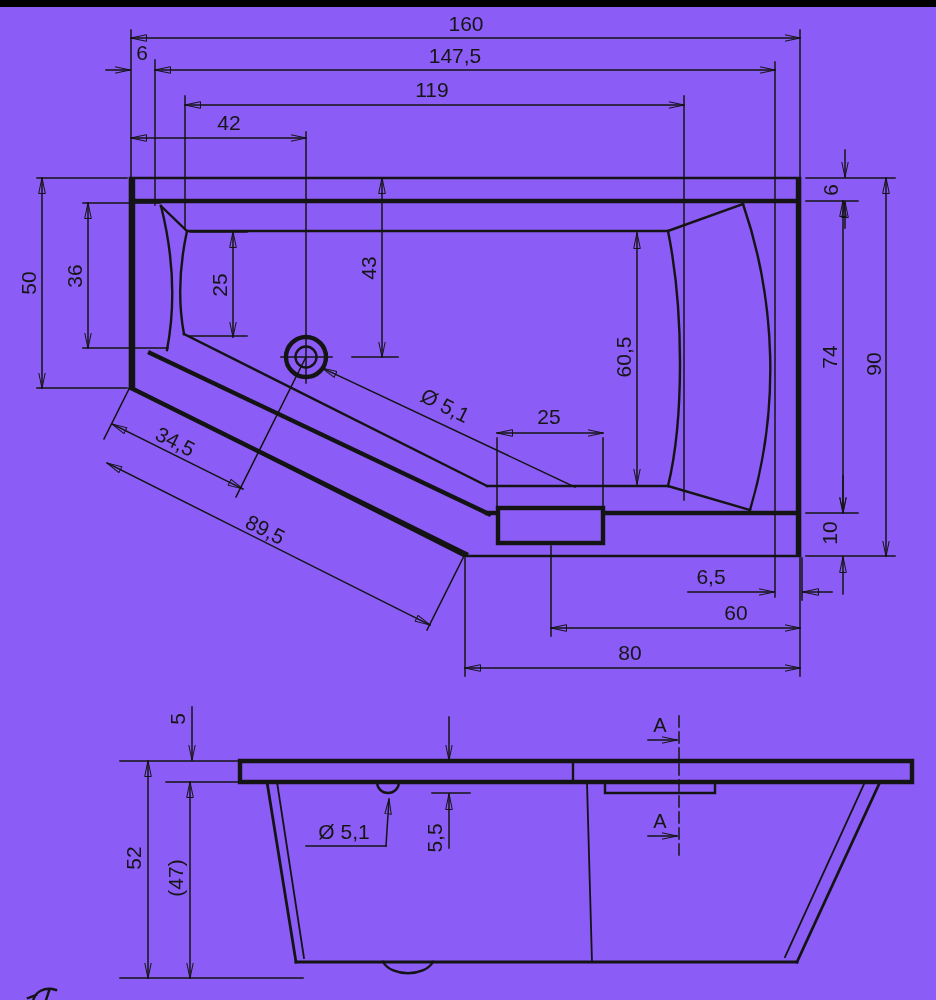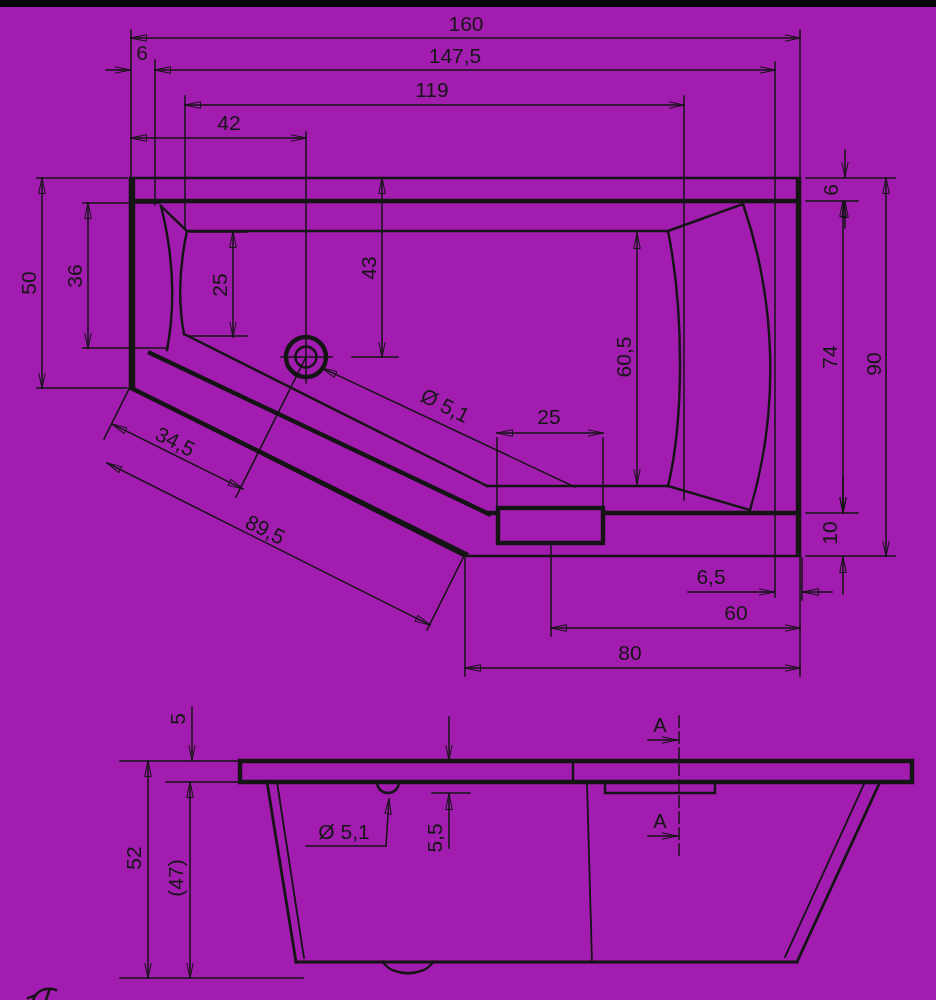--- a/index.html
+++ b/index.html
@@ -1,16 +1,16 @@
 <!DOCTYPE html>
 <html><head>
 <meta charset="utf-8">
 <style>
   html,body{margin:0;padding:0;background:#ffffff;}
-  .page{position:relative;width:936px;height:1000px;background:#a21caf;overflow:hidden;
+  .page{position:relative;width:936px;height:1000px;background:#8b5cf6;overflow:hidden;
         font-family:"Liberation Sans","DejaVu Sans",sans-serif;}
   .topbar{position:absolute;left:0;top:0;width:936px;height:7px;background:#000000;}
   svg{position:absolute;left:0;top:0;}
   svg path,svg line,svg circle,svg rect{stroke:#141414;fill:none;stroke-linecap:square;}
   .s-outline{stroke-width:2.6;}
   .s-thick{stroke-width:4.4;}
   .s-med{stroke-width:2.4;}
   .s-med2{stroke-width:2.8;}
   .s-thin{stroke-width:1.5;}
   .s-thin2{stroke-width:1.8;}

